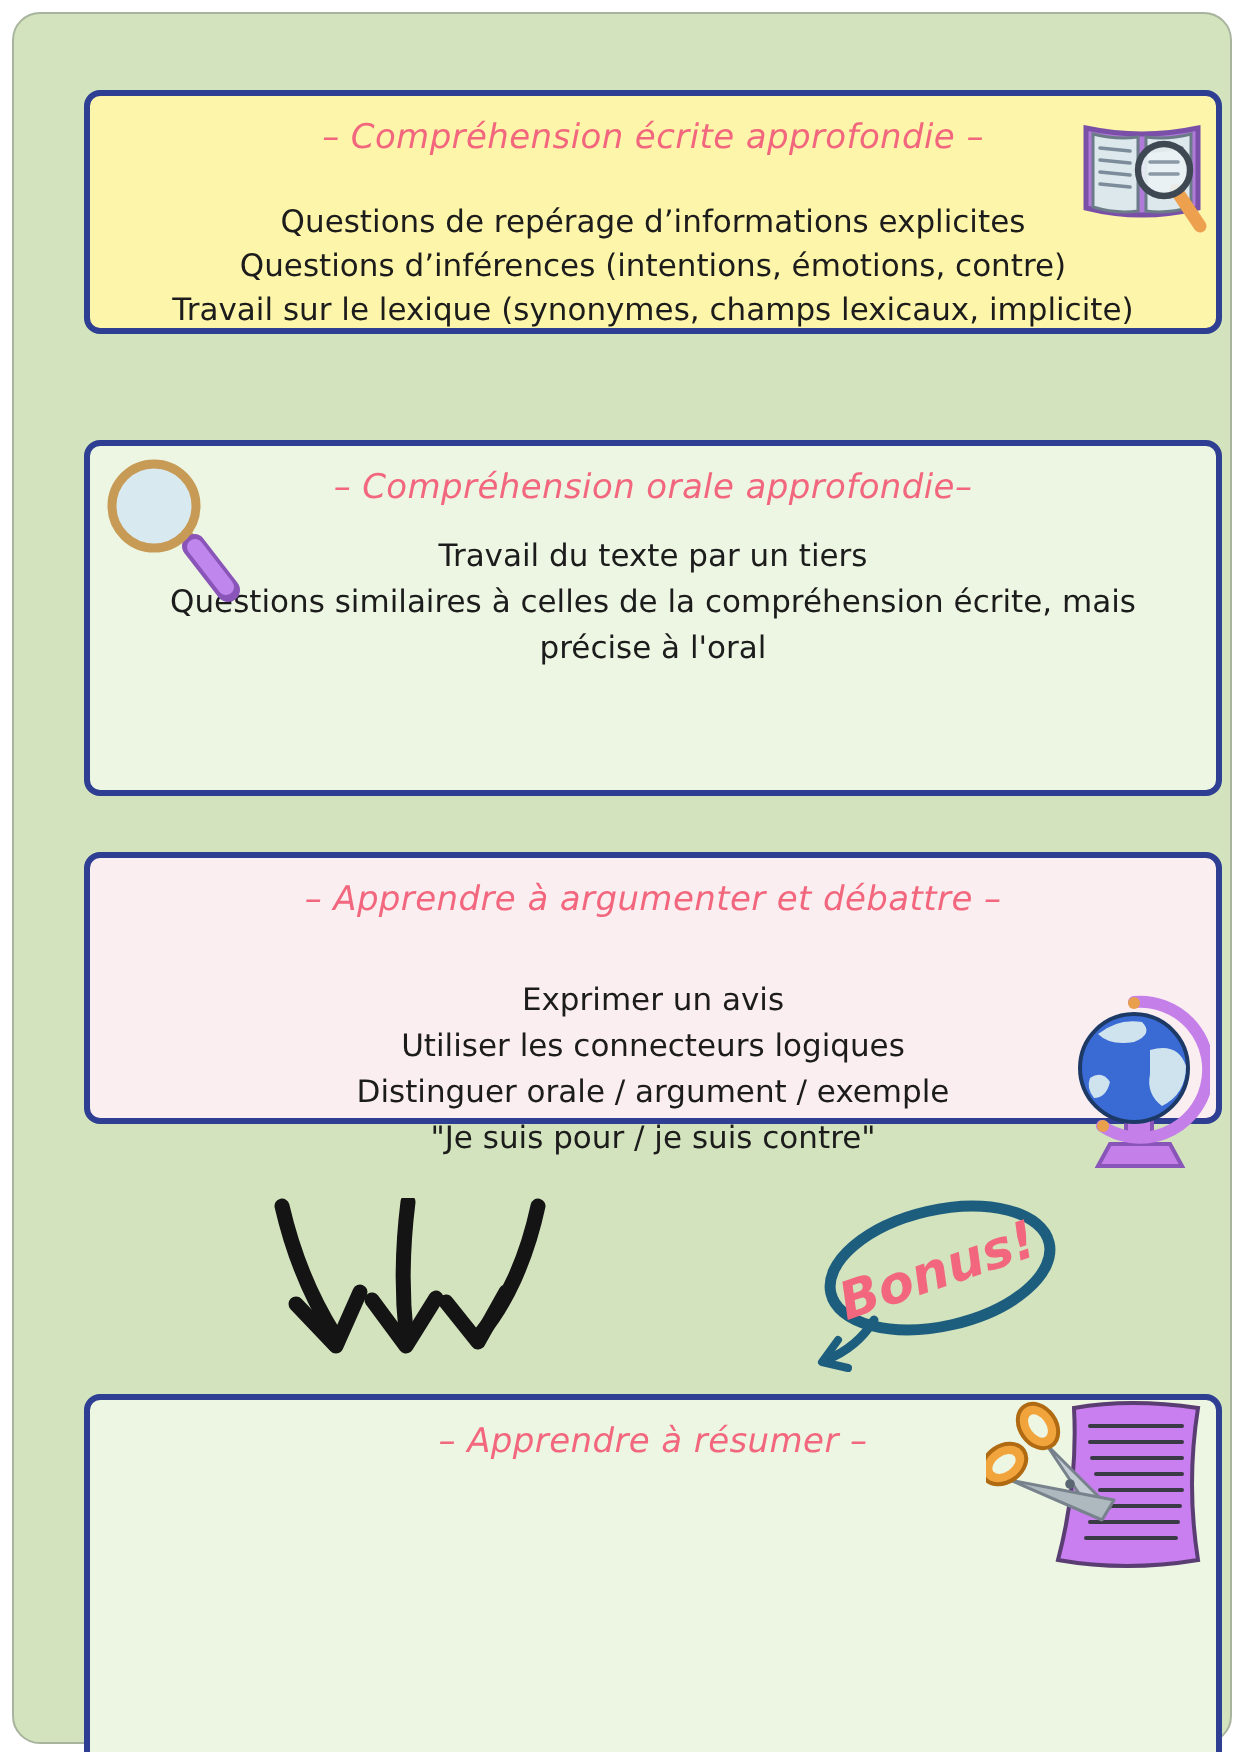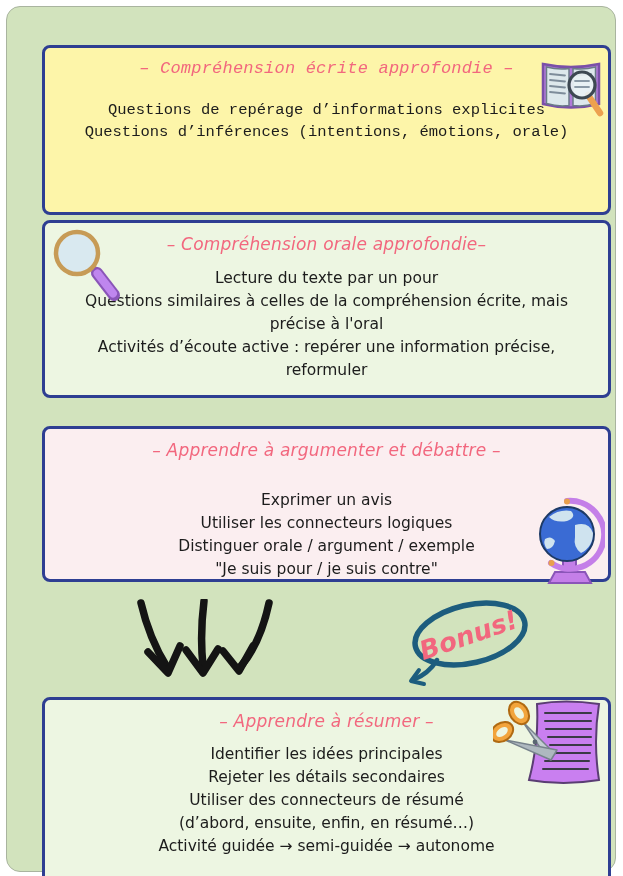--- a/index.html
+++ b/index.html
@@ -15,77 +15,70 @@
   .card{
     position:absolute;left:35px;width:569px;box-sizing:border-box;
     border:3px solid #2e3e92;border-radius:8px;text-align:center;
   }
   .card-title{
     font-style:italic;font-size:17px;color:#f2677e;margin-top:11px;
     letter-spacing:0.2px;
   }
   .card-body{font-size:15.5px;color:#1c1c1c;line-height:23px;}
   .card-body .line{padding:0 10px;}
-  #card1{top:38px;height:170px;background:#fdf5a9;font-family:Liberation Mono, monospace;}
+  #card1{top:38px;height:122px;background:#fdf5a9;}
   #card1 .card-body{margin-top:21px;line-height:22px;}
   #card2{top:213px;height:178px;background:#edf6e2;}
   #card2 .card-body{margin-top:13px;}
-  #card3{top:419px;height:156px;background:#fbeef0;}
+  #card3{top:419px;height:136px;background:#fbeef0;}
   #card3 .card-body{margin-top:29px;}
   #card4{top:690px;height:212px;background:#edf6e2;}
   #card4 .card-body{margin-top:12px;}
   .icon{position:absolute;}
   #book-icon{left:531px;top:50px;}
   #magnifier-icon{left:42px;top:220px;}
   #globe-icon{left:530px;top:490px;}
   #scissors-icon{left:486px;top:691px;}
   #down-arrows{left:124px;top:592px;}
   #bonus-bubble{left:396px;top:589px;}
 </style>
 </head>
 <body>
 
 <div class="page">
 
   <div class="card" id="card1">
     <div class="card-title">– Compréhension écrite approfondie –</div>
     <div class="card-body">
       <div class="line">Questions de repérage d’informations explicites</div>
-      <div class="line">Questions d’inférences (intentions, émotions, orale)</div>
+      <div class="line">Questions d’inférences (intentions, émotions, contre)</div>
+      <div class="line">Travail sur le lexique (synonymes, champs lexicaux, implicite)</div>
     </div>
   </div>
 
   <div class="card" id="card2">
     <div class="card-title">– Compréhension orale approfondie–</div>
     <div class="card-body">
-      <div class="line">Lecture du texte par un pour</div>
+      <div class="line">Travail du texte par un tiers</div>
       <div class="line">Questions similaires à celles de la compréhension écrite, mais précise à l'oral</div>
-      <div class="line">Activités d’écoute active : repérer une information précise, reformuler</div>
     </div>
   </div>
 
   <div class="card" id="card3">
     <div class="card-title">– Apprendre à argumenter et débattre –</div>
     <div class="card-body">
       <div class="line">Exprimer un avis</div>
       <div class="line">Utiliser les connecteurs logiques</div>
       <div class="line">Distinguer orale / argument / exemple</div>
       <div class="line">"Je suis pour / je suis contre"</div>
     </div>
   </div>
 
   <div class="card" id="card4">
     <div class="card-title">– Apprendre à résumer –</div>
-    <div class="card-body">
-      <div class="line">Identifier les idées principales</div>
-      <div class="line">Rejeter les détails secondaires</div>
-      <div class="line">Utiliser des connecteurs de résumé</div>
-      <div class="line">(d’abord, ensuite, enfin, en résumé…)</div>
-      <div class="line">Activité guidée → semi-guidée → autonome</div>
-    </div>
   </div>
 
   <svg class="icon" id="book-icon" width="68" height="64" viewBox="0 0 68 64">
     <path d="M5 7 Q33 13 61 7 L61 47 Q33 54 5 47 Z" fill="#b07ad8" stroke="#7a4fa8" stroke-width="2.5"></path>
     <path d="M8.5 10 Q20 13 31 11.5 L31 48.5 Q20 50 8.5 46.5 Z" fill="#dde8ec" stroke="#6b7b88" stroke-width="1.5"></path>
     <path d="M57.5 10 Q46 13 35 11.5 L35 48.5 Q46 50 57.5 46.5 Z" fill="#dde8ec" stroke="#6b7b88" stroke-width="1.5"></path>
     <g stroke="#7d8c9a" stroke-width="1.8" stroke-linecap="round">
       <line x1="12" y1="17" x2="27" y2="18.5"></line>
       <line x1="12" y1="23" x2="27" y2="24.5"></line>
       <line x1="12" y1="29" x2="27" y2="30.5"></line>

